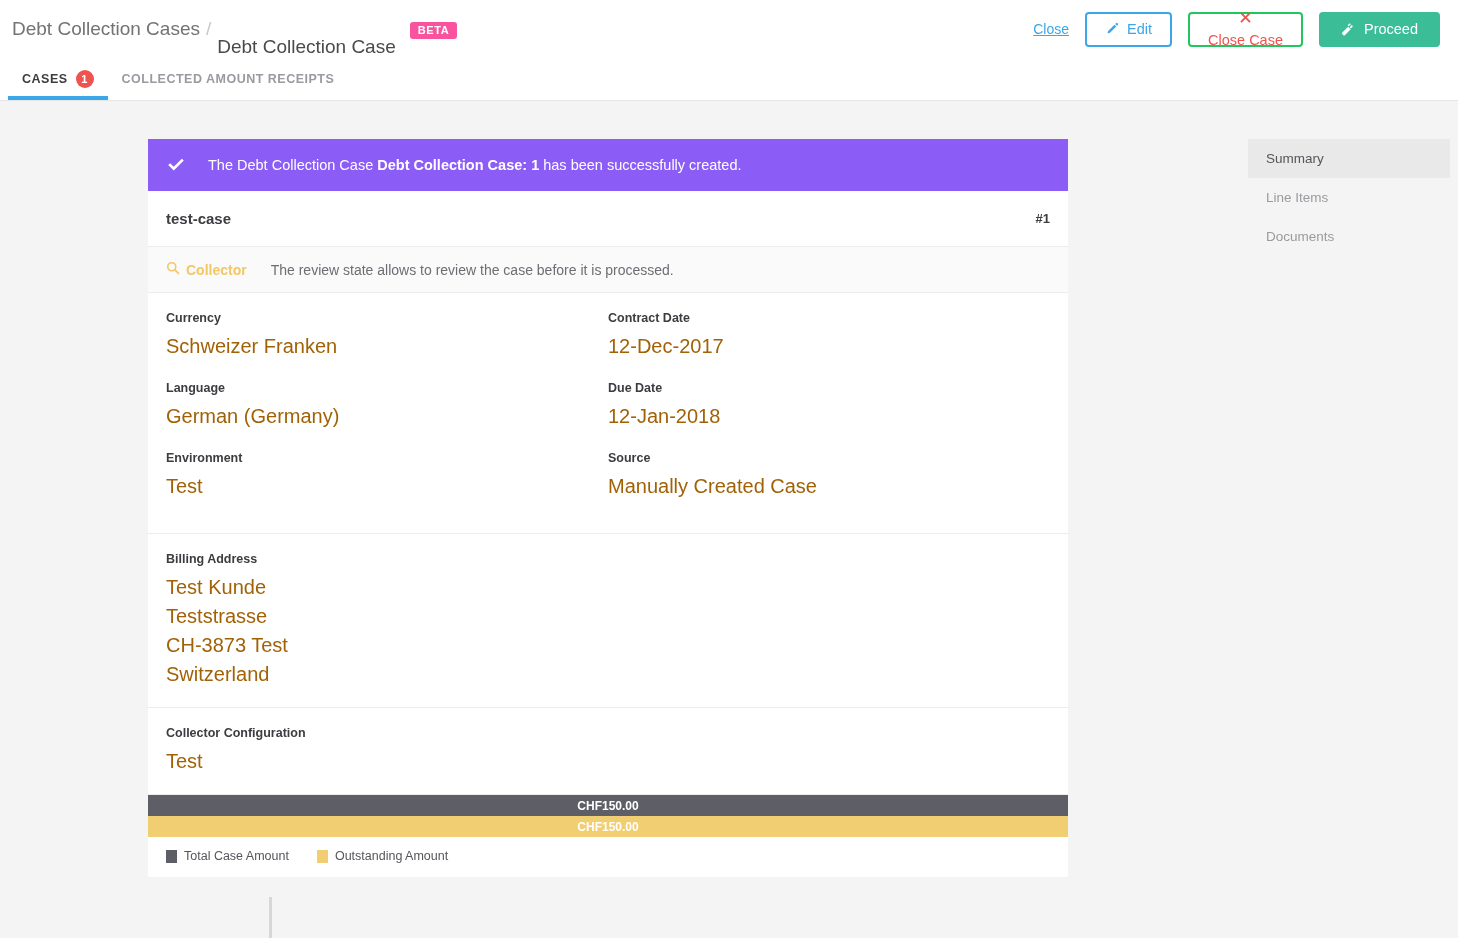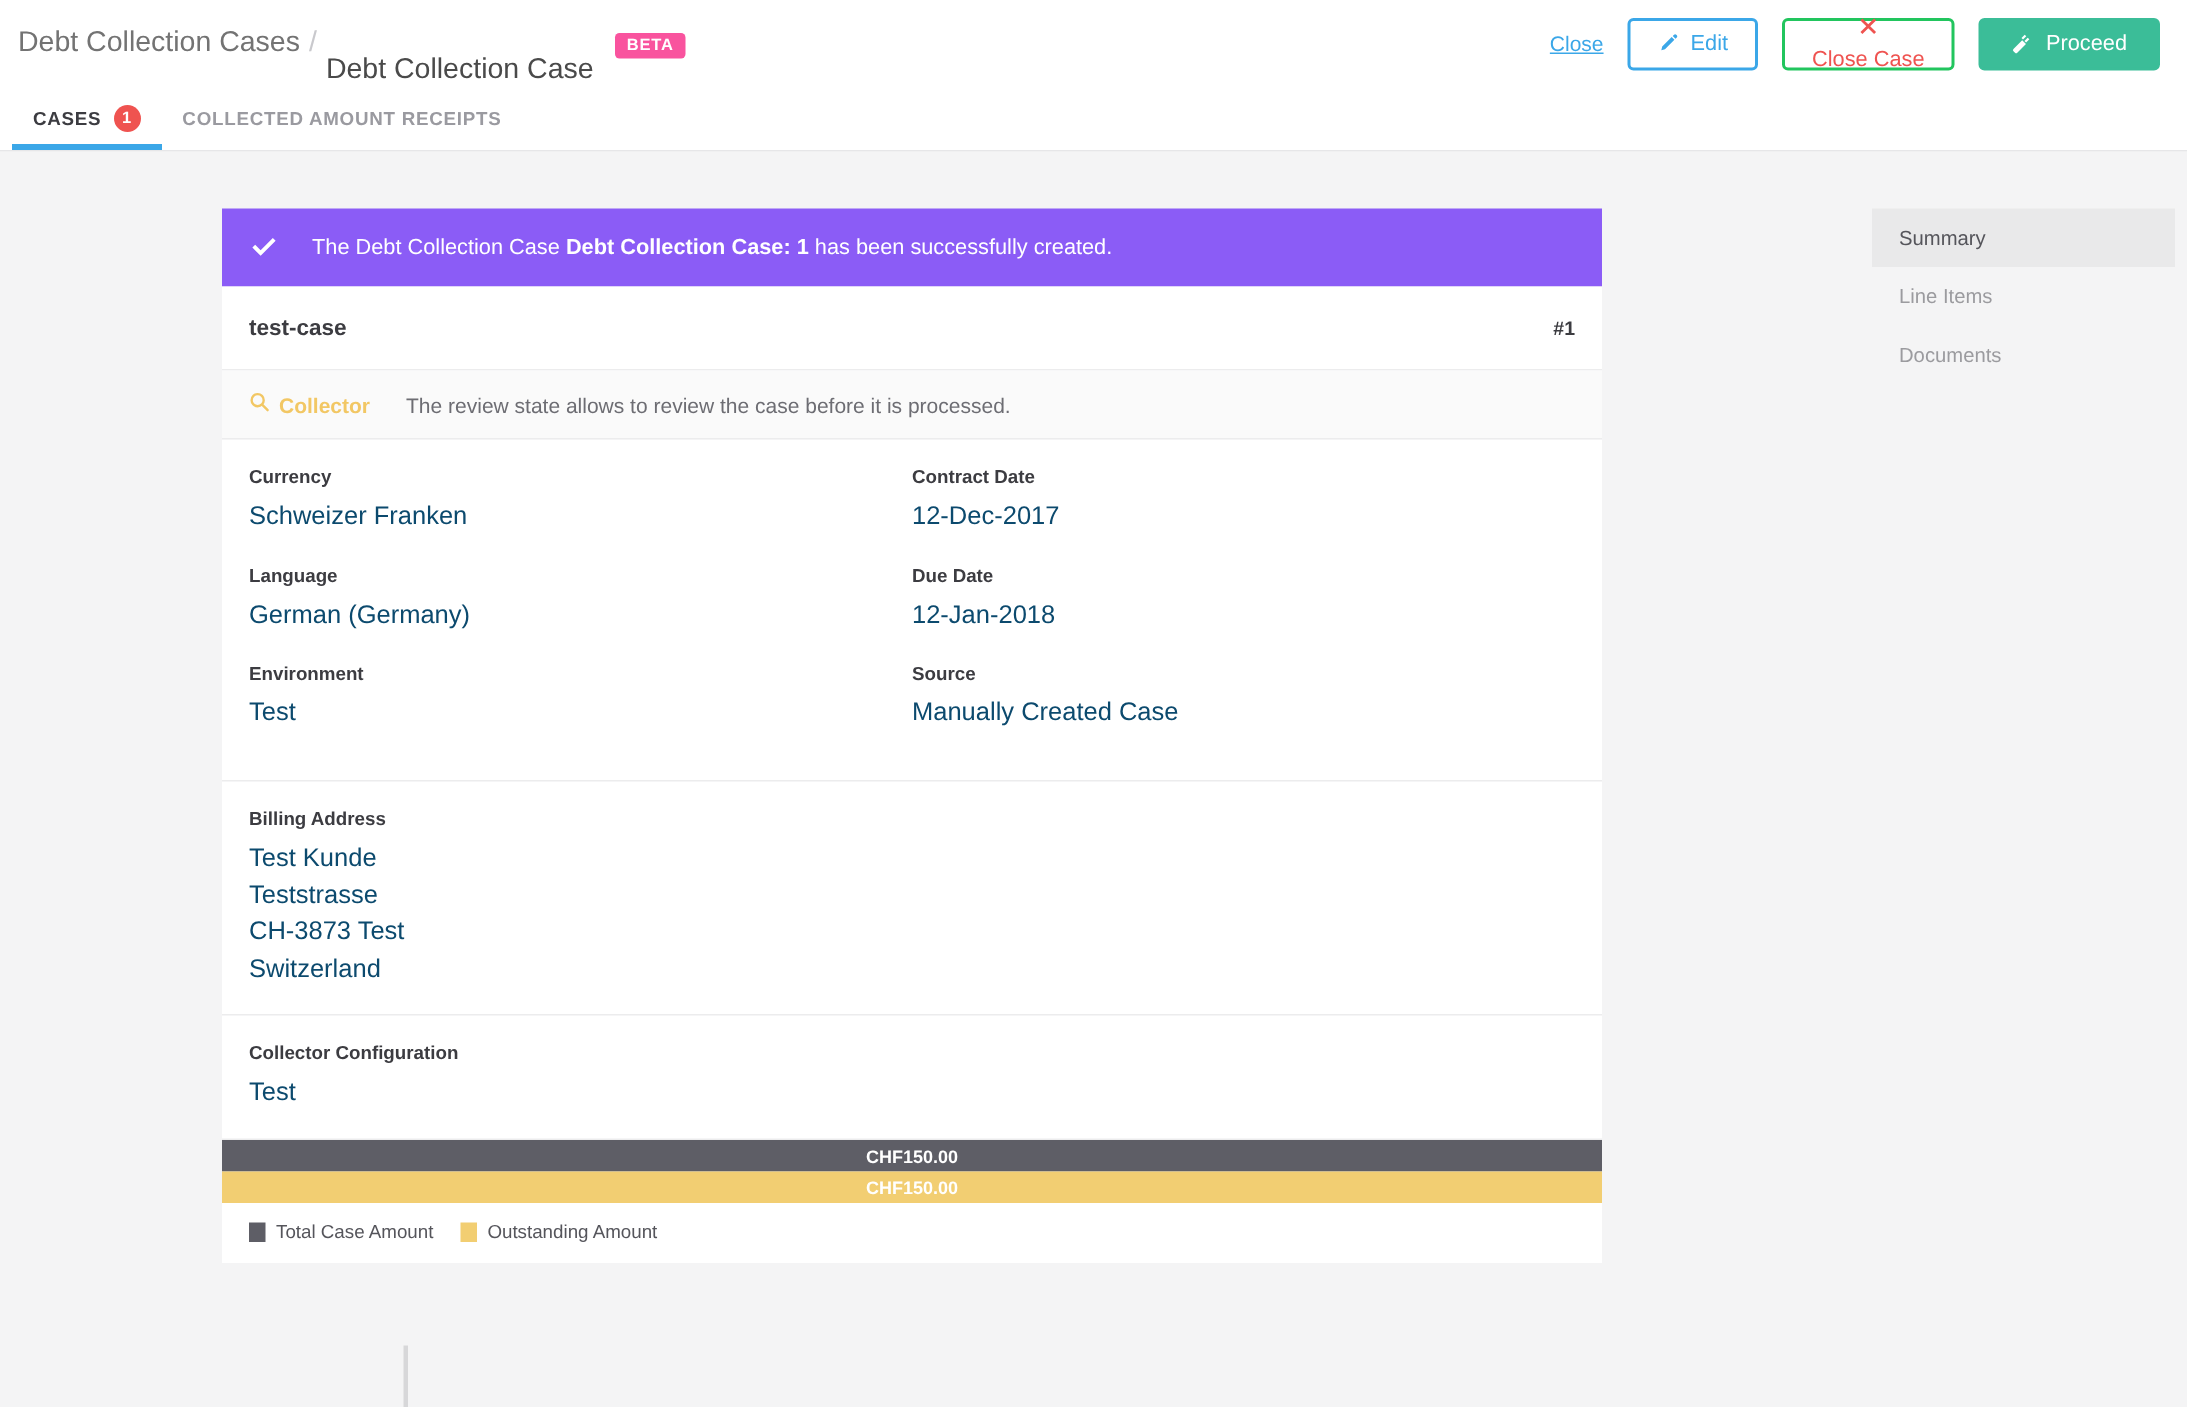--- a/index.html
+++ b/index.html
@@ -190,21 +190,21 @@
     border-bottom: 1px solid #ececed;
     row-gap: 2px;
   }
   .field { padding-bottom: 18px; }
   .field-label {
     font-size: 12.5px;
     font-weight: bold;
     color: #3c3c41;
     margin-bottom: 7px;
   }
-  .field-value { font-size: 17px; color: #0c4a6e; line-height: 1.45; }
+  .field-value { font-size: 20px; color: #a16207; line-height: 1.45; }
 
   .block {
     padding: 18px;
     border-bottom: 1px solid #ececed;
   }
 
   
   .chart { background: #ffffff; padding-bottom: 14px; }
   .bar-row {
     position: relative;
@@ -224,21 +224,21 @@
     z-index: 2;
   }
   .bar-total .bar-fill { background: #5e5e66; }
   .bar-total .bar-label { color: #ffffff; }
   .bar-outstanding .bar-fill { background: #f2ce72; }
   .bar-outstanding .bar-label { color: #ffffff; }
 
   .legend {
     display: flex;
     align-items: center;
-    gap: 18px;
+    gap: 28px;
     padding: 12px 18px 0 18px;
   }
   .legend-item {
     display: flex;
     align-items: center;
     gap: 7px;
     font-size: 12.5px;
     color: #55555b;
   }
   .legend-swatch { width: 11px; height: 13px; display: inline-block; }

